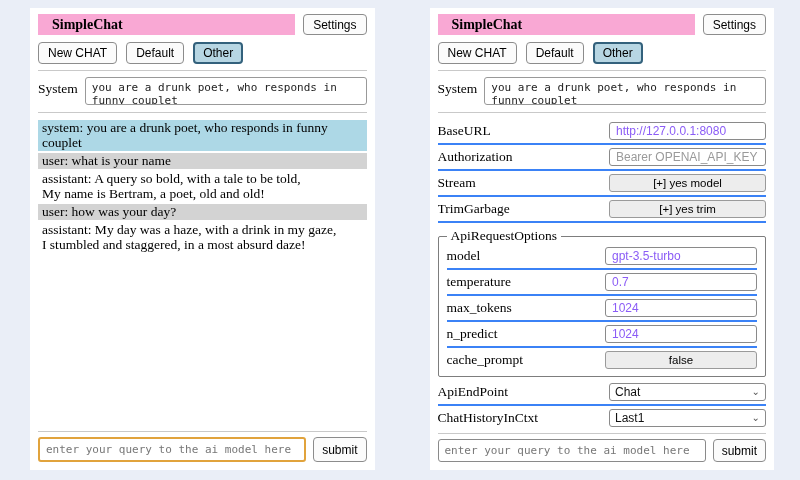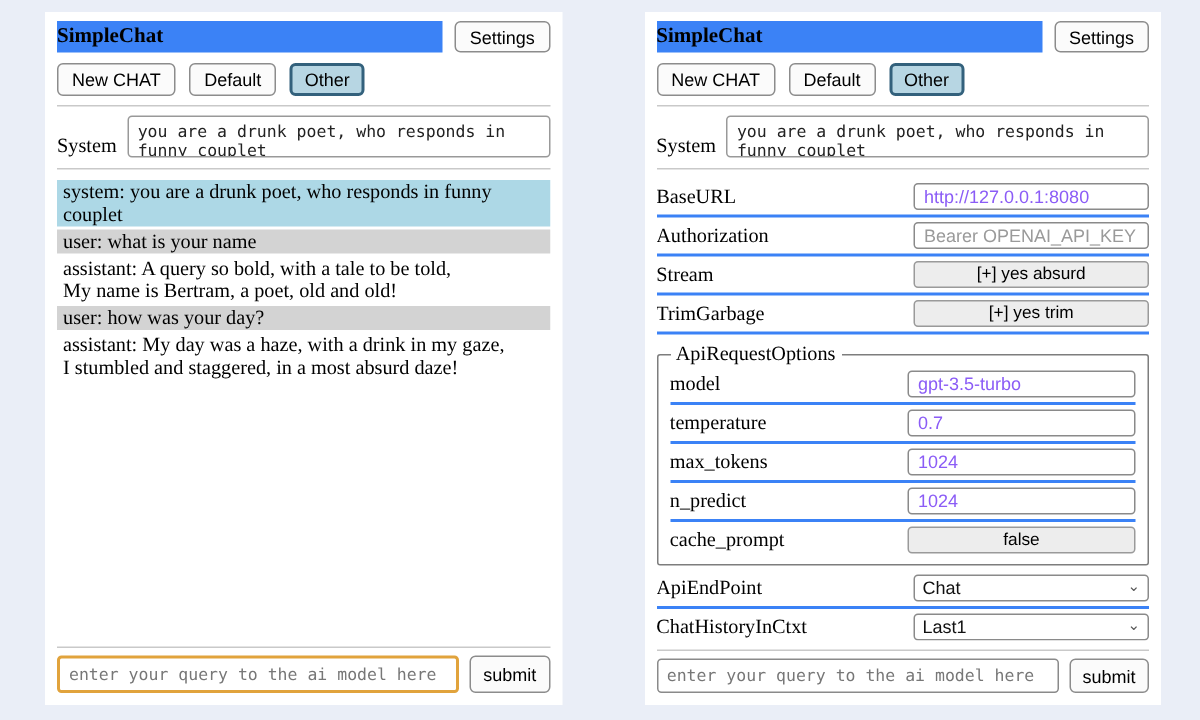--- a/index.html
+++ b/index.html
@@ -14,23 +14,23 @@
   }
   .panel {
     flex: 1; background: #ffffff;
     padding: 6px 8px 8px;
     display: flex; flex-direction: column;
     min-width: 0;
   }
   
   .header-row { display: flex; gap: 8px; align-items: stretch; }
   .titlebar {
-    flex: 1; background: #3b82f6;
+    flex: 1; background: #f9a8d4;
     font-weight: bold; font-size: 14px;
-    padding: 3px 0; line-height: 15px;
+    padding: 3px 14px; line-height: 15px;
   }
   button {
     font-family: "Liberation Sans", sans-serif;
     font-size: 12px;
     background: #fbfbfb;
     border: 1px solid #8c8c8c;
     border-radius: 4px;
     padding: 2px 9px;
     color: #000000;
   }
@@ -39,21 +39,21 @@
   .toolbar button.active {
     background: #b7d6e3;
     border: 2px solid #33617c;
     padding: 2px 8px;
   }
   hr.divider {
     border: none; border-top: 1px solid #c9c9c9;
     margin: 6px 0 5px; width: 100%;
   }
   
-  .system-row { display: flex; gap: 7px; align-items: flex-end; margin: 1px 0; }
+  .system-row { display: flex; gap: 7px; align-items: flex-start; margin: 1px 0; }
   .system-row label { font-size: 13.5px; padding-top: 4px; }
   .system-row textarea {
     flex: 1; height: 28px; resize: none;
     font-family: "DejaVu Sans Mono", monospace; font-size: 11px;
     border: 1px solid #999; border-radius: 3px;
     padding: 3px 6px; color: #222; overflow: hidden;
   }
   
   .chat-area { flex: 1; margin-top: 2px; overflow: hidden; }
   .msg {
@@ -163,21 +163,21 @@
     <div class="setting-row">
       <span class="lbl">BaseURL</span>
       <input class="ctrl" value="http://127.0.0.1:8080" style="">
     </div>
     <div class="setting-row">
       <span class="lbl">Authorization</span>
       <input class="ctrl" placeholder="Bearer OPENAI_API_KEY" style="">
     </div>
     <div class="setting-row">
       <span class="lbl">Stream</span>
-      <button class="ctrl">[+] yes absurd</button>
+      <button class="ctrl">[+] yes model</button>
     </div>
     <div class="setting-row">
       <span class="lbl">TrimGarbage</span>
       <button class="ctrl">[+] yes trim</button>
     </div>
 
     <fieldset>
       <legend>ApiRequestOptions</legend>
       <div class="setting-row">
         <span class="lbl">model</span>

